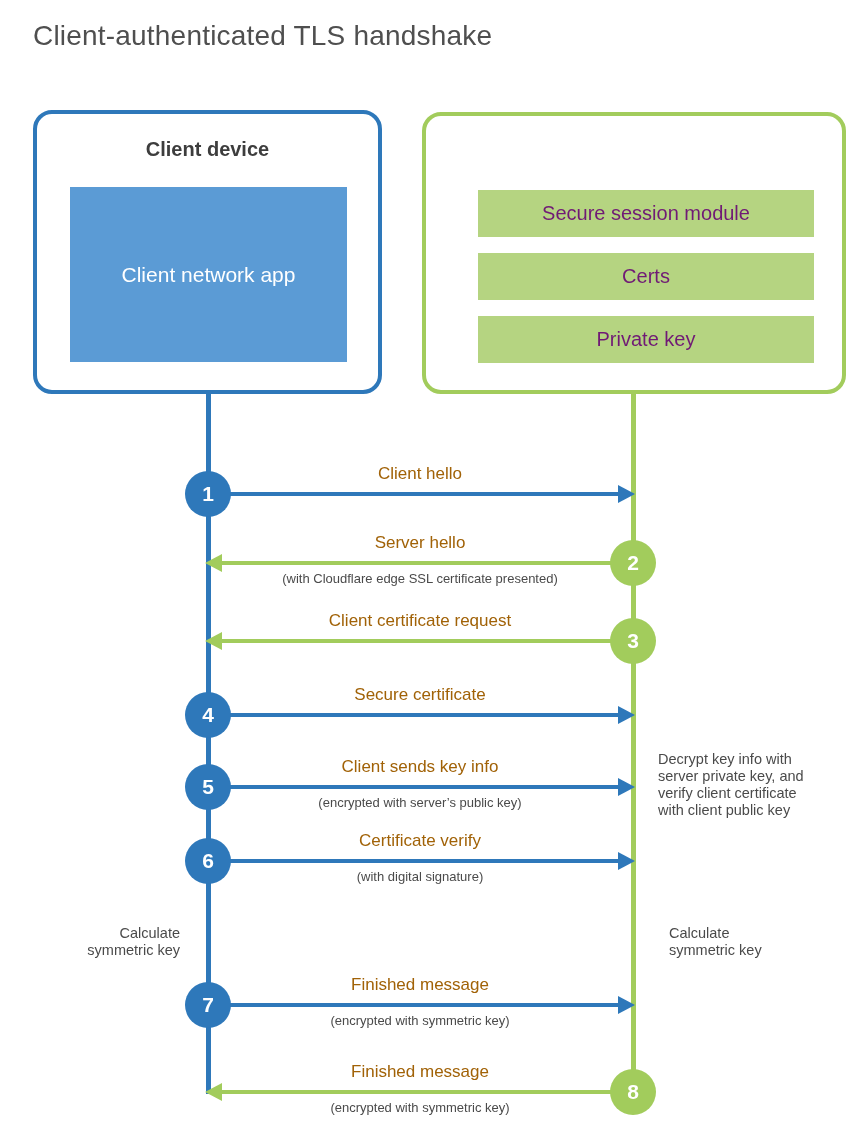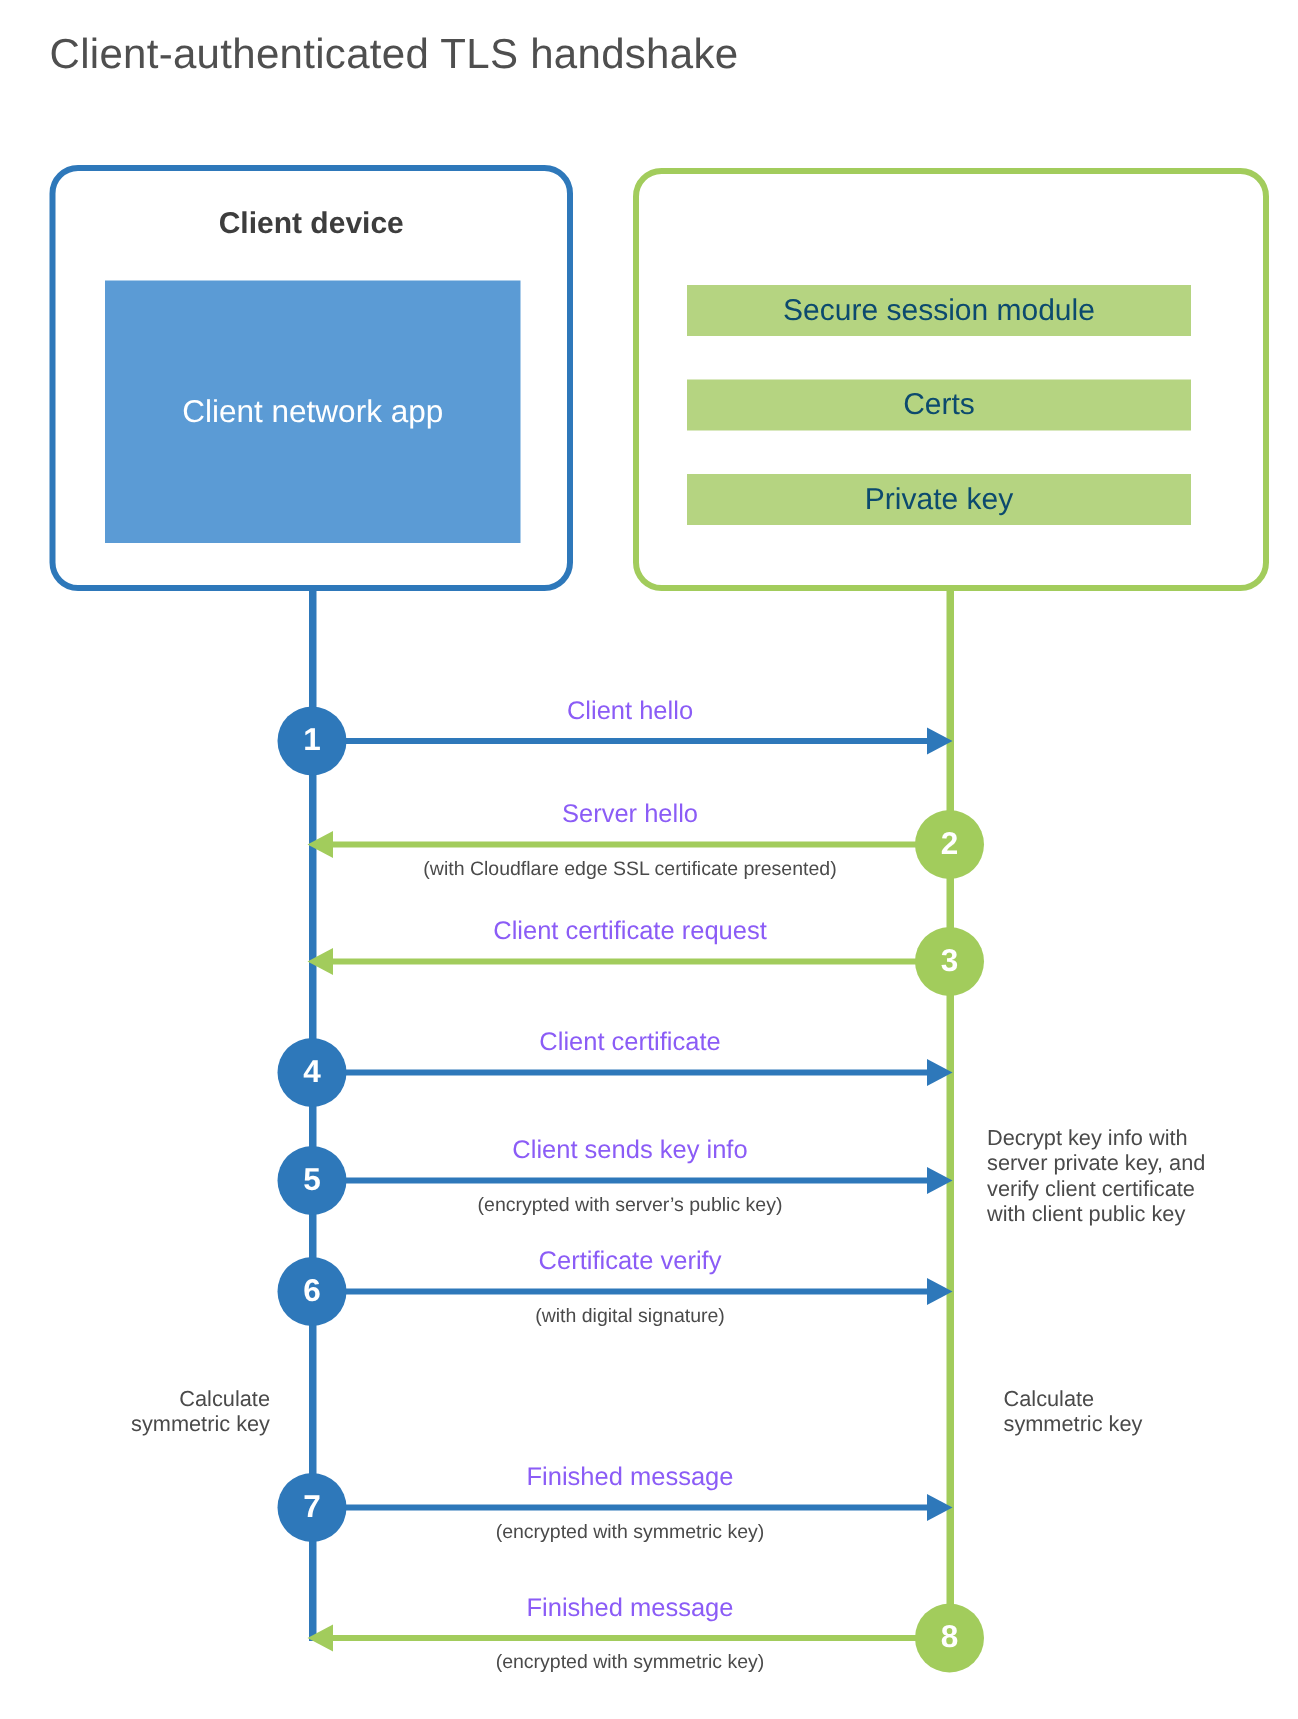--- a/index.html
+++ b/index.html
@@ -53,43 +53,43 @@
     color: #fff;
     font-size: 21px;
     display: flex; align-items: center; justify-content: center;
     text-align: center;
     padding: 0 38px;
     line-height: 1.3;
   }
 
   .server-bar {
     position: absolute;
-    left: 32px;
-    width: 336px; height: 34px;
+    left: 52px;
+    width: 336px; height: 47px;
     background: var(--green-fill);
-    color: #0c4a6e;
+    color: #701a75;
     font-size: 20px;
     display: flex; align-items: center; justify-content: center;
   }
 
   
   .vline { position: absolute; width: 5px; top: 392px; height: 702px; z-index: 1; }
   .vline--blue  { left: 206px; background: var(--blue); }
   .vline--green { left: 631px; background: var(--green); }
 
   
   .step { position: absolute; left: 0; width: 865px; height: 0; }
 
   .step-label {
     position: absolute;
     left: 206px; width: 428px;
     top: -30px;
     text-align: center;
     font-size: 17px;
-    color: #8b5cf6;
+    color: #a16207;
     z-index: 3;
   }
 
   .step-sublabel {
     position: absolute;
     left: 206px; width: 428px;
     top: 8px;
     text-align: center;
     font-size: 13px;
     color: #4a4a4a;
@@ -167,21 +167,21 @@
     <div class="step-circle step-circle--server">2</div>
   </div>
 
   <div class="step" style="top:641px">
     <div class="step-label">Client certificate request</div>
     <div class="arrow arrow--green arrow--left"></div>
     <div class="step-circle step-circle--server">3</div>
   </div>
 
   <div class="step" style="top:715px">
-    <div class="step-label">Client certificate</div>
+    <div class="step-label">Secure certificate</div>
     <div class="arrow arrow--blue arrow--right"></div>
     <div class="step-circle step-circle--client">4</div>
   </div>
 
   <div class="step" style="top:787px">
     <div class="step-label">Client sends key info</div>
     <div class="arrow arrow--blue arrow--right"></div>
     <div class="step-sublabel">(encrypted with server’s public key)</div>
     <div class="step-circle step-circle--client">5</div>
   </div>

